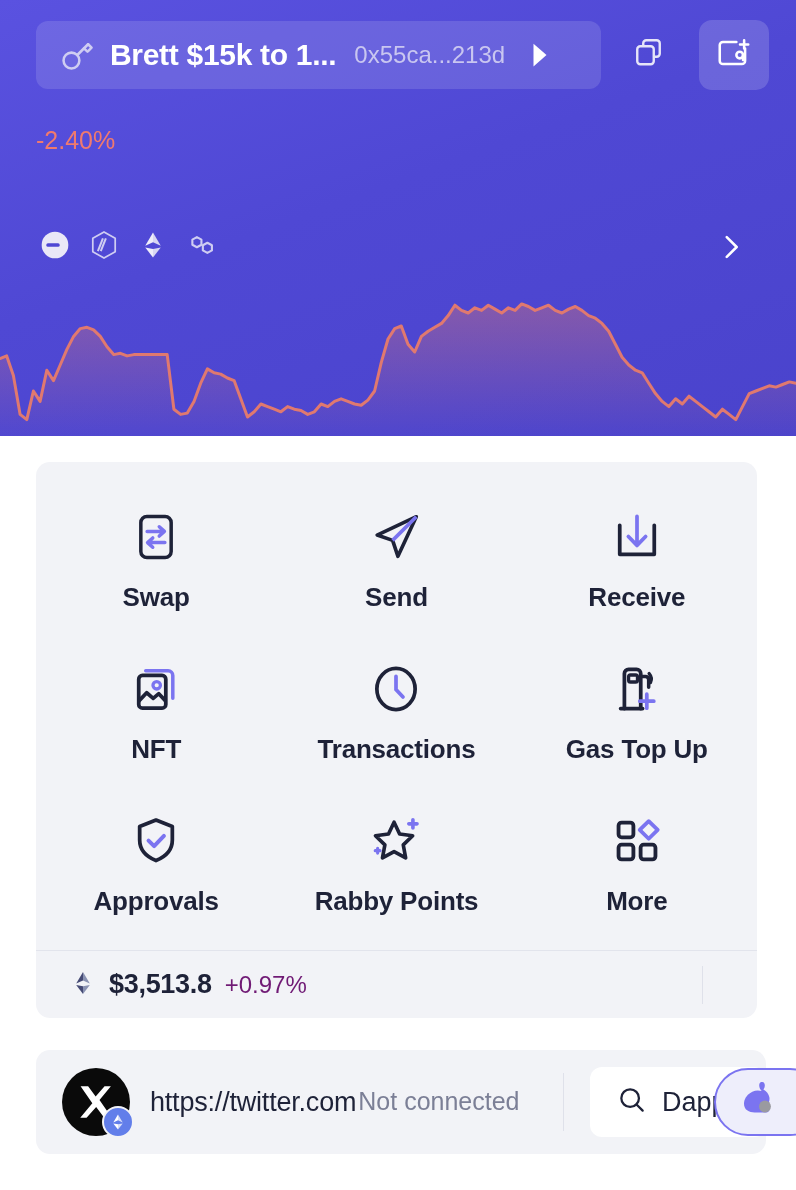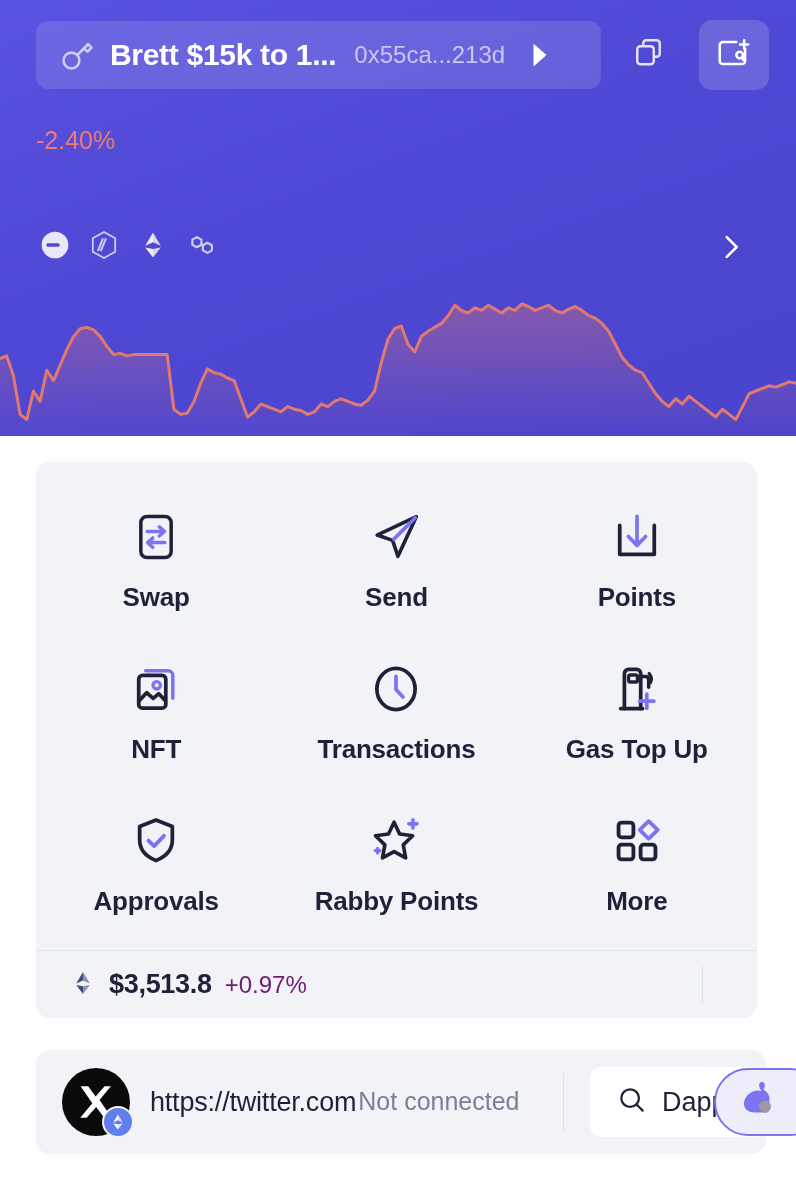--- a/index.html
+++ b/index.html
@@ -271,21 +271,21 @@
         <span class="tile-label">Send</span>
       </div>
 
       <div class="tile">
         <span class="tile-ico">
           <svg width="56" height="56" viewBox="0 0 24 24" fill="none" stroke-linecap="round" stroke-linejoin="round">
             <path d="M4.6 7 V19.4 H19.4 V7" stroke="#1e2238" stroke-width="1.6"></path>
             <path d="M12 3.2 V15.4 M8.3 11.8 L12 15.6 L15.7 11.8" stroke="#7b74f0" stroke-width="1.6"></path>
           </svg>
         </span>
-        <span class="tile-label">Points</span>
+        <span class="tile-label">Receive</span>
       </div>
 
       <div class="tile">
         <span class="tile-ico">
           <svg width="56" height="56" viewBox="0 0 24 24" fill="none" stroke-linejoin="round">
             <path d="M7.6 4.2 H17.2 a2 2 0 0 1 2 2 V16" stroke="#7b74f0" stroke-width="1.5" stroke-linecap="round"></path>
             <rect x="4.6" y="6.2" width="11.6" height="14" rx="1.6" stroke="#1e2238" stroke-width="1.6"></rect>
             <circle cx="12.3" cy="10.4" r="1.6" stroke="#7b74f0" stroke-width="1.4"></circle>
             <path d="M4.6 17.2 L8 13.6 L10.8 16 L13.2 14 L16.2 17.2" stroke="#1e2238" stroke-width="1.6"></path>
           </svg>

